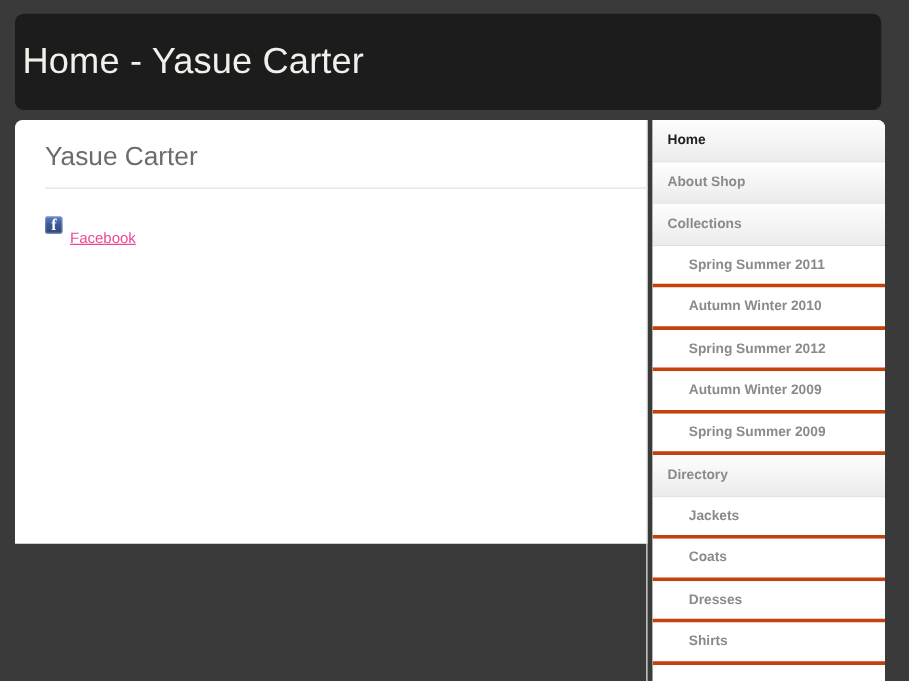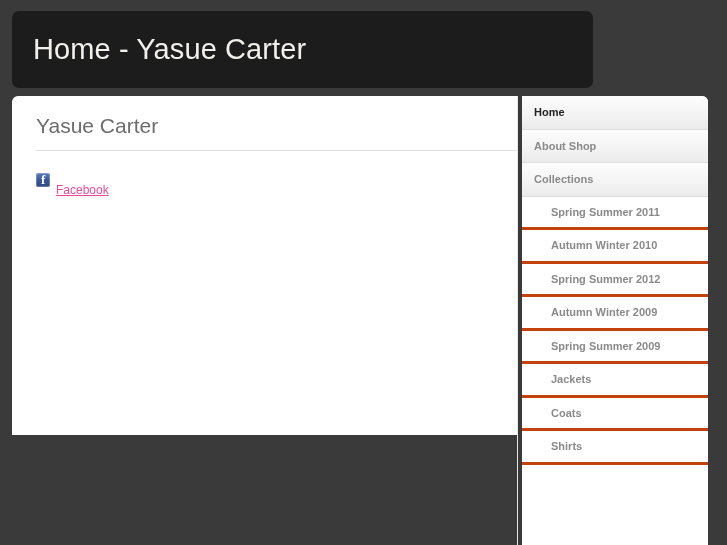--- a/index.html
+++ b/index.html
@@ -20,28 +20,28 @@
     height: 545px;
     box-sizing: border-box;
     padding: 12px;
   }
 
   
   .masthead {
     position: absolute;
     left: 12px;
     top: 11px;
-    width: 581px;
+    width: 693px;
     height: 77px;
     background: #1c1c1c;
     border-radius: 7px;
     box-sizing: border-box;
     display: flex;
     align-items: center;
-    padding-left: 21px;
+    padding-left: 6px;
   }
   .masthead-title {
     color: #f2f0ea;
     font-size: 29px;
     font-weight: normal;
     letter-spacing: 0.1px;
     line-height: 1;
     margin: 0;
   }
 
@@ -197,25 +197,31 @@
         </li>
         <li class="nav-item level-sub">
           <span>Spring Summer 2012</span>
         </li>
         <li class="nav-item level-sub">
           <span>Autumn Winter 2009</span>
         </li>
         <li class="nav-item level-sub">
           <span>Spring Summer 2009</span>
         </li>
+        <li class="nav-item level-top">
+          <span>Directory</span>
+        </li>
         <li class="nav-item level-sub">
           <span>Jackets</span>
         </li>
         <li class="nav-item level-sub">
           <span>Coats</span>
+        </li>
+        <li class="nav-item level-sub">
+          <span>Dresses</span>
         </li>
         <li class="nav-item level-sub">
           <span>Shirts</span>
         </li>
       </ul>
   </div>
 
 </div>
 
 </body></html>

